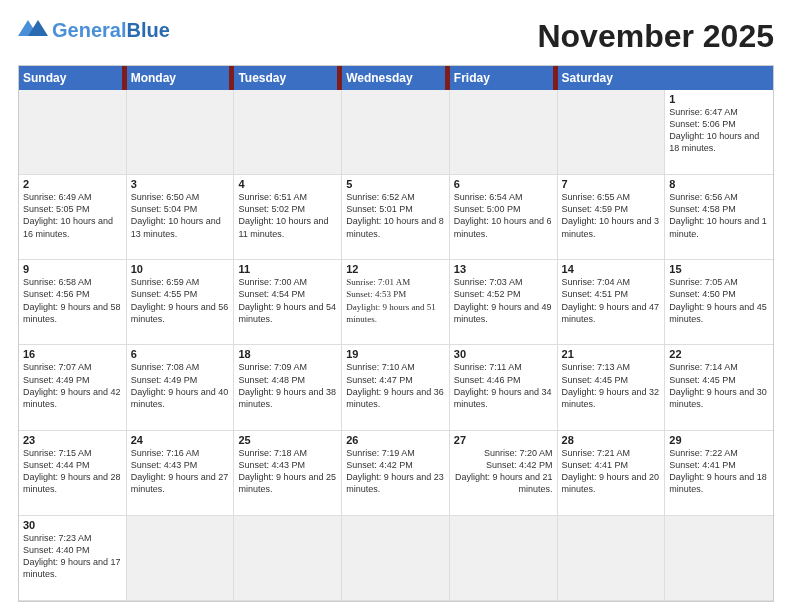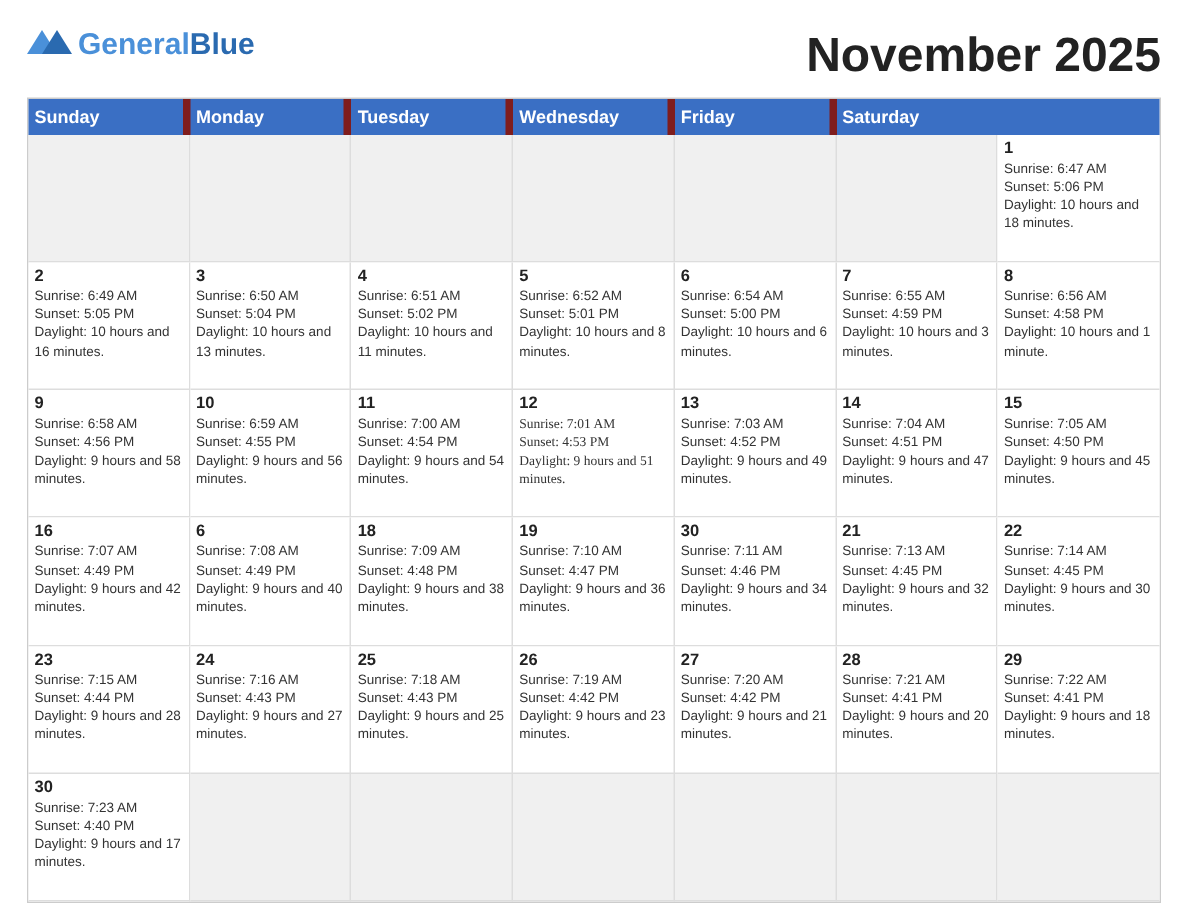--- a/index.html
+++ b/index.html
@@ -291,21 +291,21 @@
 Daylight: 9 hours and 25 minutes.</div>
         </div>
         <div class="cal-cell">
           <span class="day-num">26</span>
           <div class="cell-info" style="white-space: pre-line;">Sunrise: 7:19 AM
 Sunset: 4:42 PM
 Daylight: 9 hours and 23 minutes.</div>
         </div>
         <div class="cal-cell">
           <span class="day-num">27</span>
-          <div class="cell-info" style="white-space: pre-line;">Sunrise: 7:20 AM
+          <div class="cell-info" style="white-space: pre-line; text-align: right;">Sunrise: 7:20 AM
 Sunset: 4:42 PM
 Daylight: 9 hours and 21 minutes.</div>
         </div>
         <div class="cal-cell">
           <span class="day-num">28</span>
           <div class="cell-info" style="white-space: pre-line;">Sunrise: 7:21 AM
 Sunset: 4:41 PM
 Daylight: 9 hours and 20 minutes.</div>
         </div>
         <div class="cal-cell">

